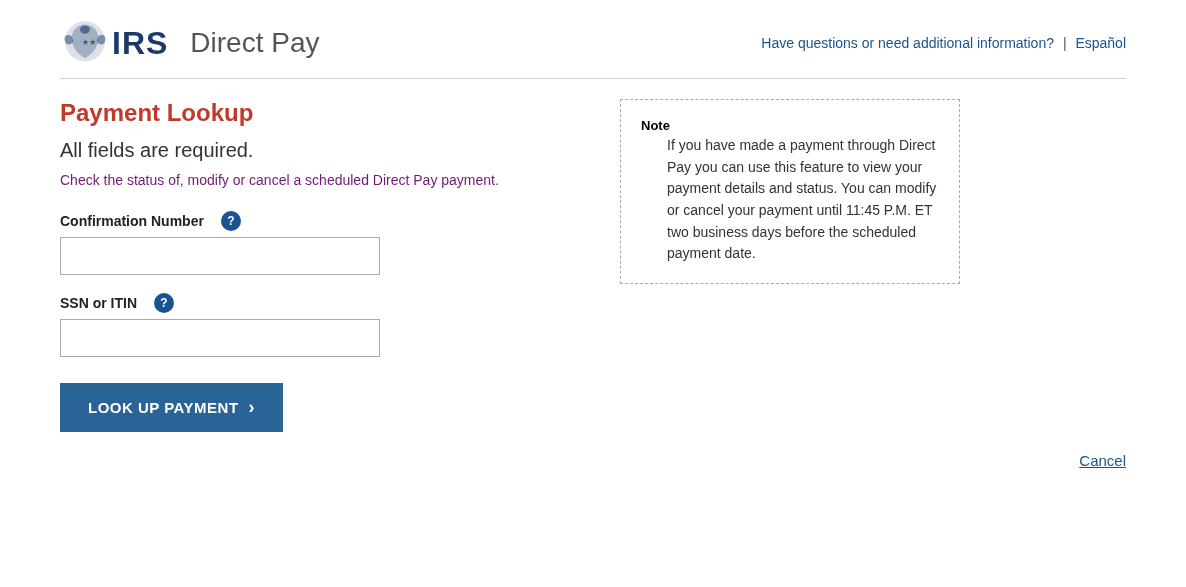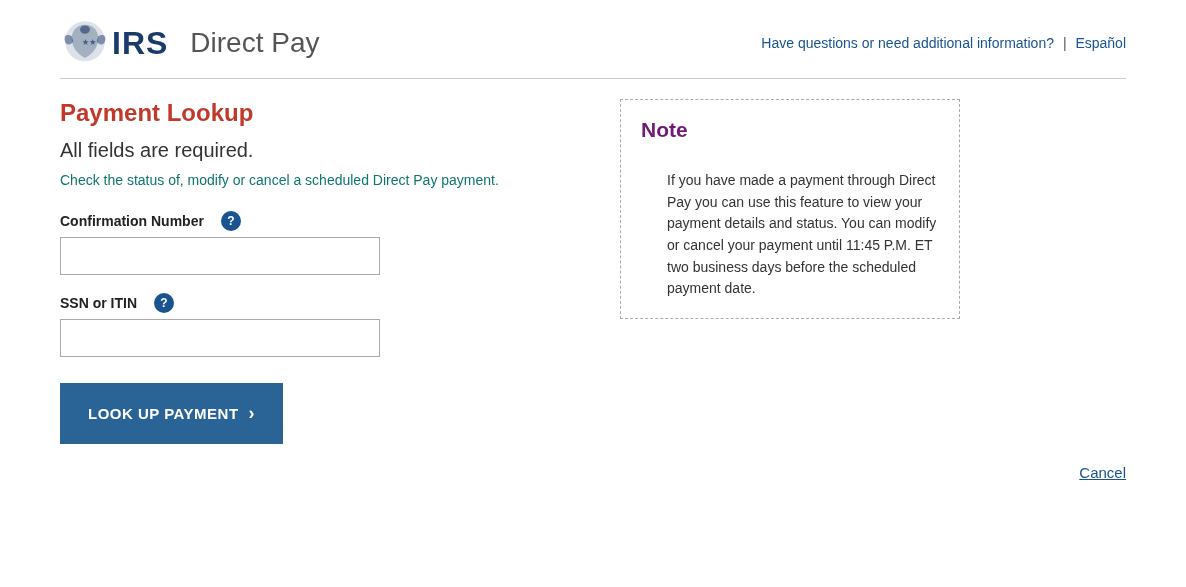--- a/index.html
+++ b/index.html
@@ -67,21 +67,21 @@
       font-weight: bold;
       margin-bottom: 12px;
     }
     .required-note {
       font-size: 20px;
       color: #333;
       margin-bottom: 8px;
     }
     .description {
       font-size: 14px;
-      color: #0f766e;
+      color: #701a75;
       margin-bottom: 20px;
       line-height: 1.5;
     }
     .form-field {
       margin-bottom: 18px;
     }
     .field-label-row {
       display: flex;
       align-items: center;
       gap: 17px;
@@ -114,45 +114,45 @@
       background: #fff;
       display: block;
     }
     .lookup-btn {
       display: inline-flex;
       align-items: center;
       gap: 10px;
       background: #2a6496;
       color: white;
       border: none;
-      padding: 20px 28px;
+      padding: 14px 28px;
       font-size: 15px;
       font-weight: bold;
       letter-spacing: 0.5px;
       cursor: pointer;
       margin-top: 8px;
       text-transform: uppercase;
     }
     .chevron {
       font-size: 18px;
       font-weight: bold;
     }
     
     .note-box {
       border: 1px dashed #aaa;
       padding: 18px 20px;
       max-width: 340px;
       align-self: flex-start;
       margin-top: 0;
     }
     .note-title {
-      font-size: 21px;
-      font-weight: bold;
-      color: #701a75;
-      margin-bottom: 28px;
+      font-size: 13px;
+      font-weight: bold;
+      color: #000000;
+      margin-bottom: 2px;
     }
     .note-text {
       font-size: 14px;
       color: #333;
       line-height: 1.55;
       margin-left: 26px;
     }
     
     .bottom-row {
       display: flex;

